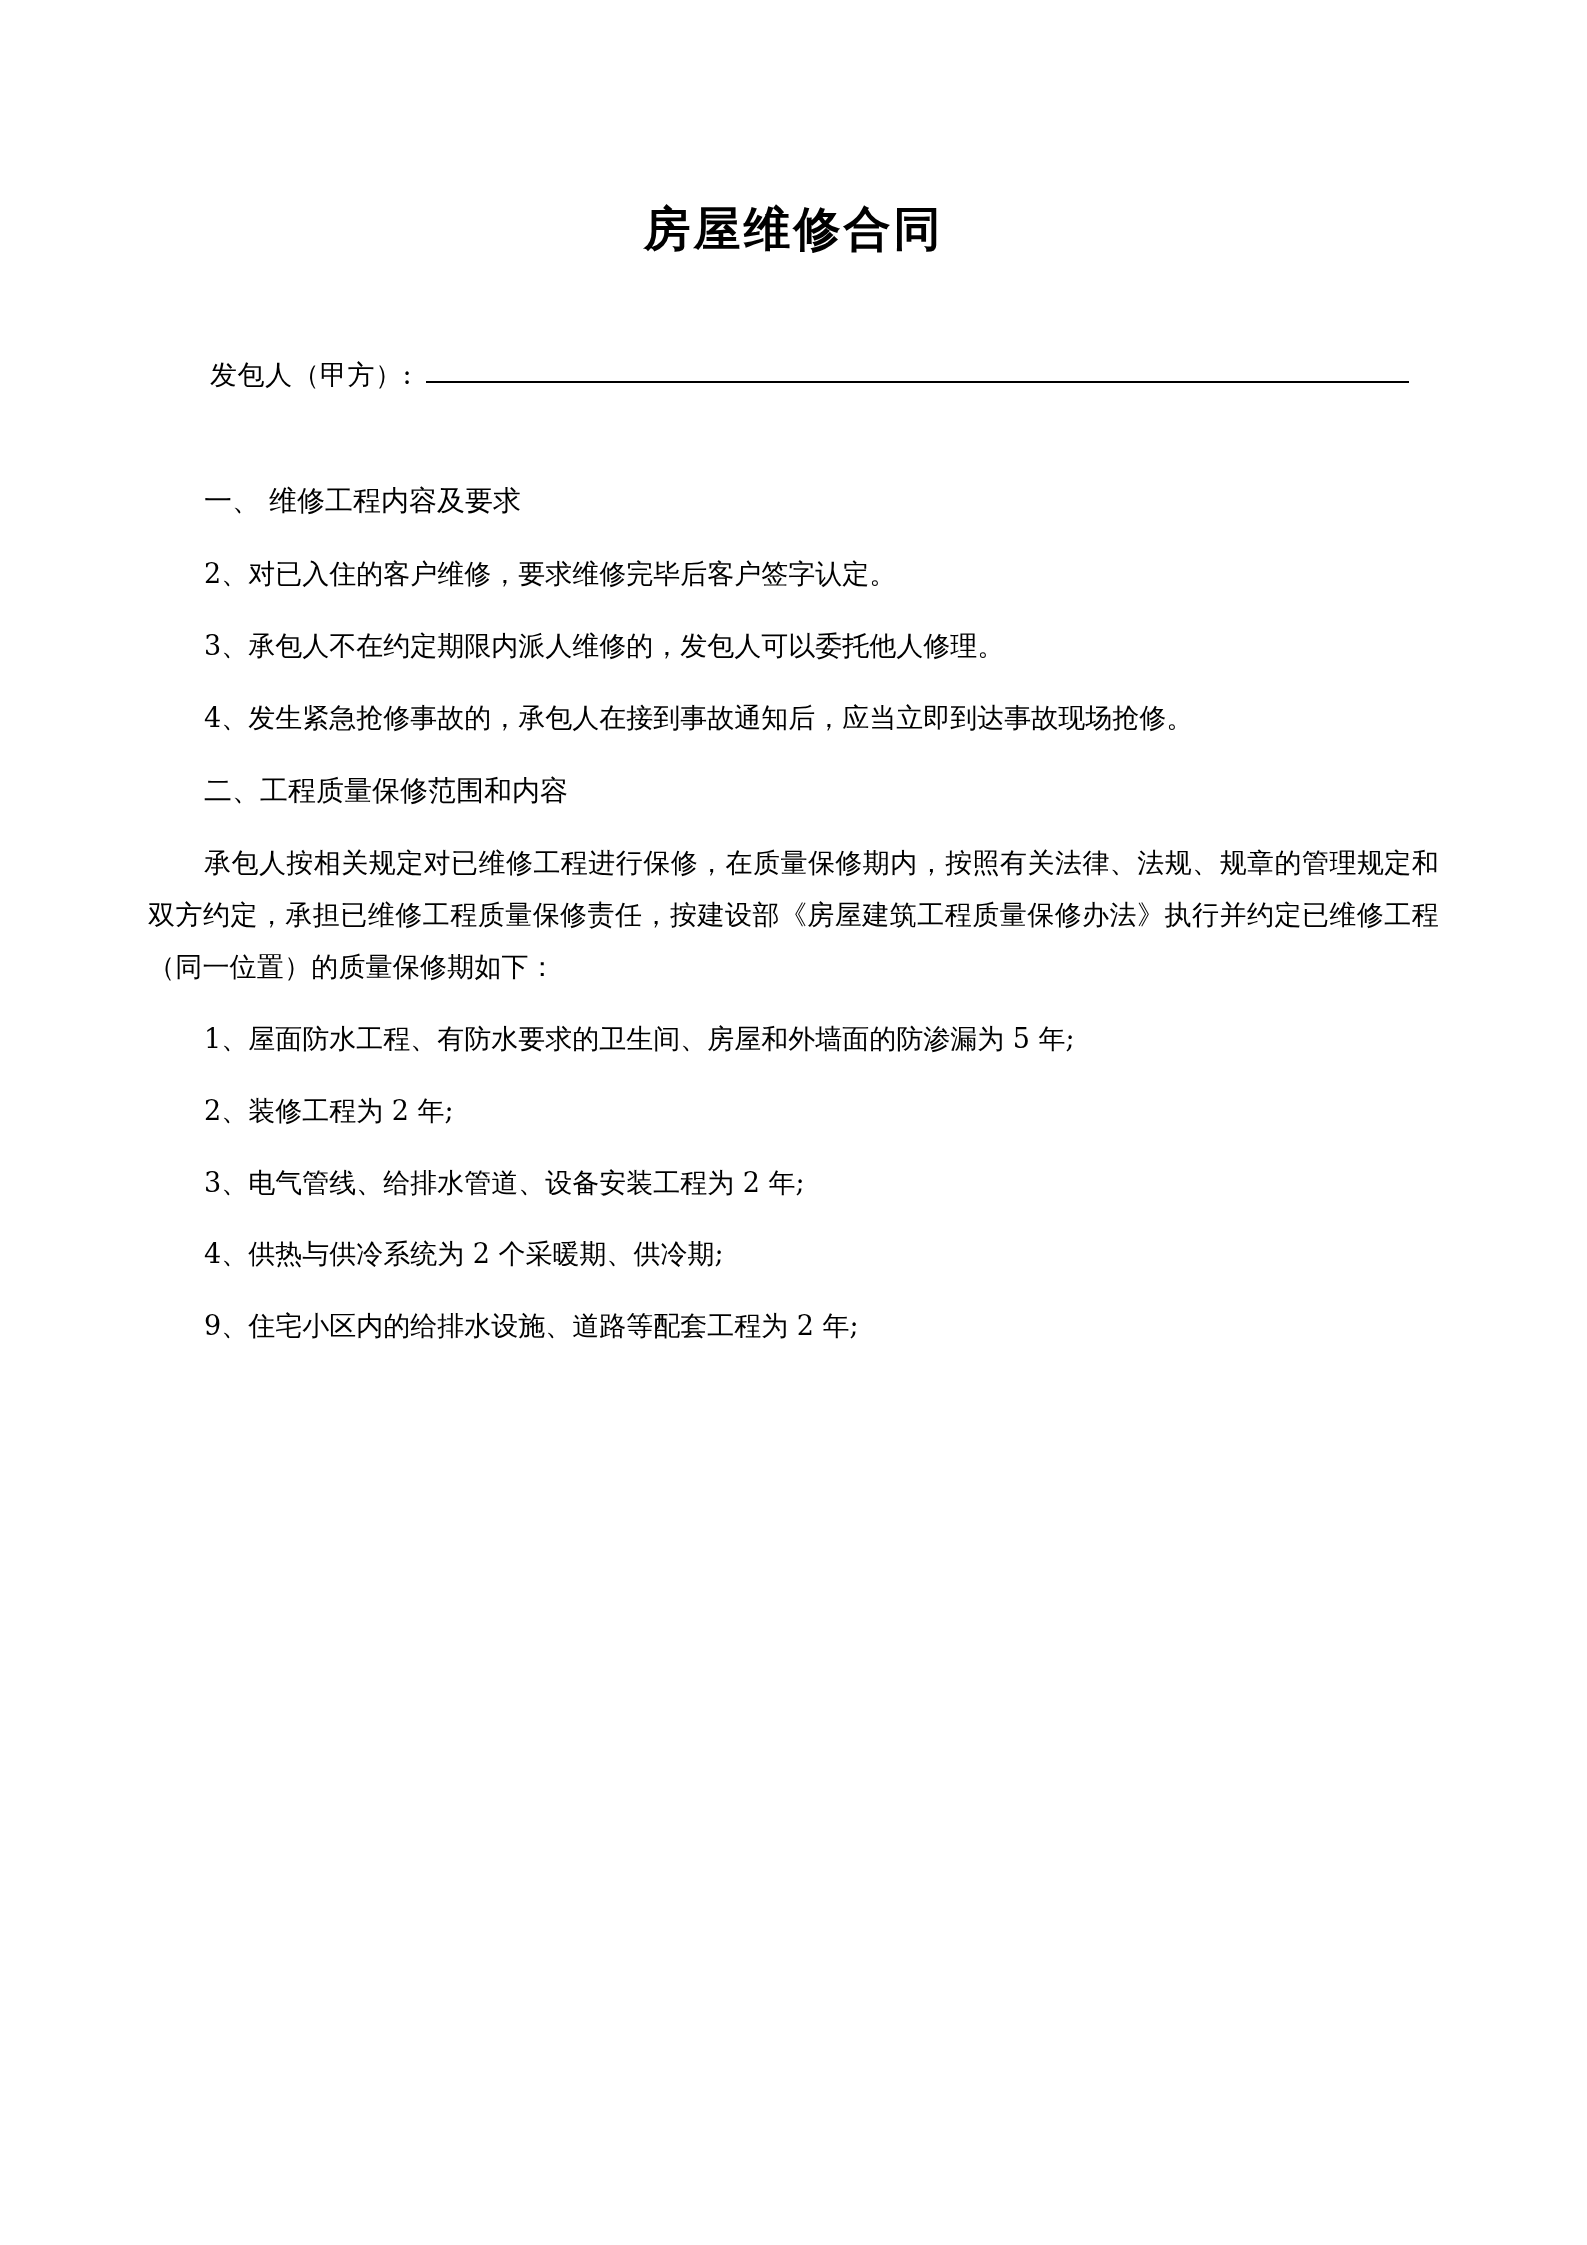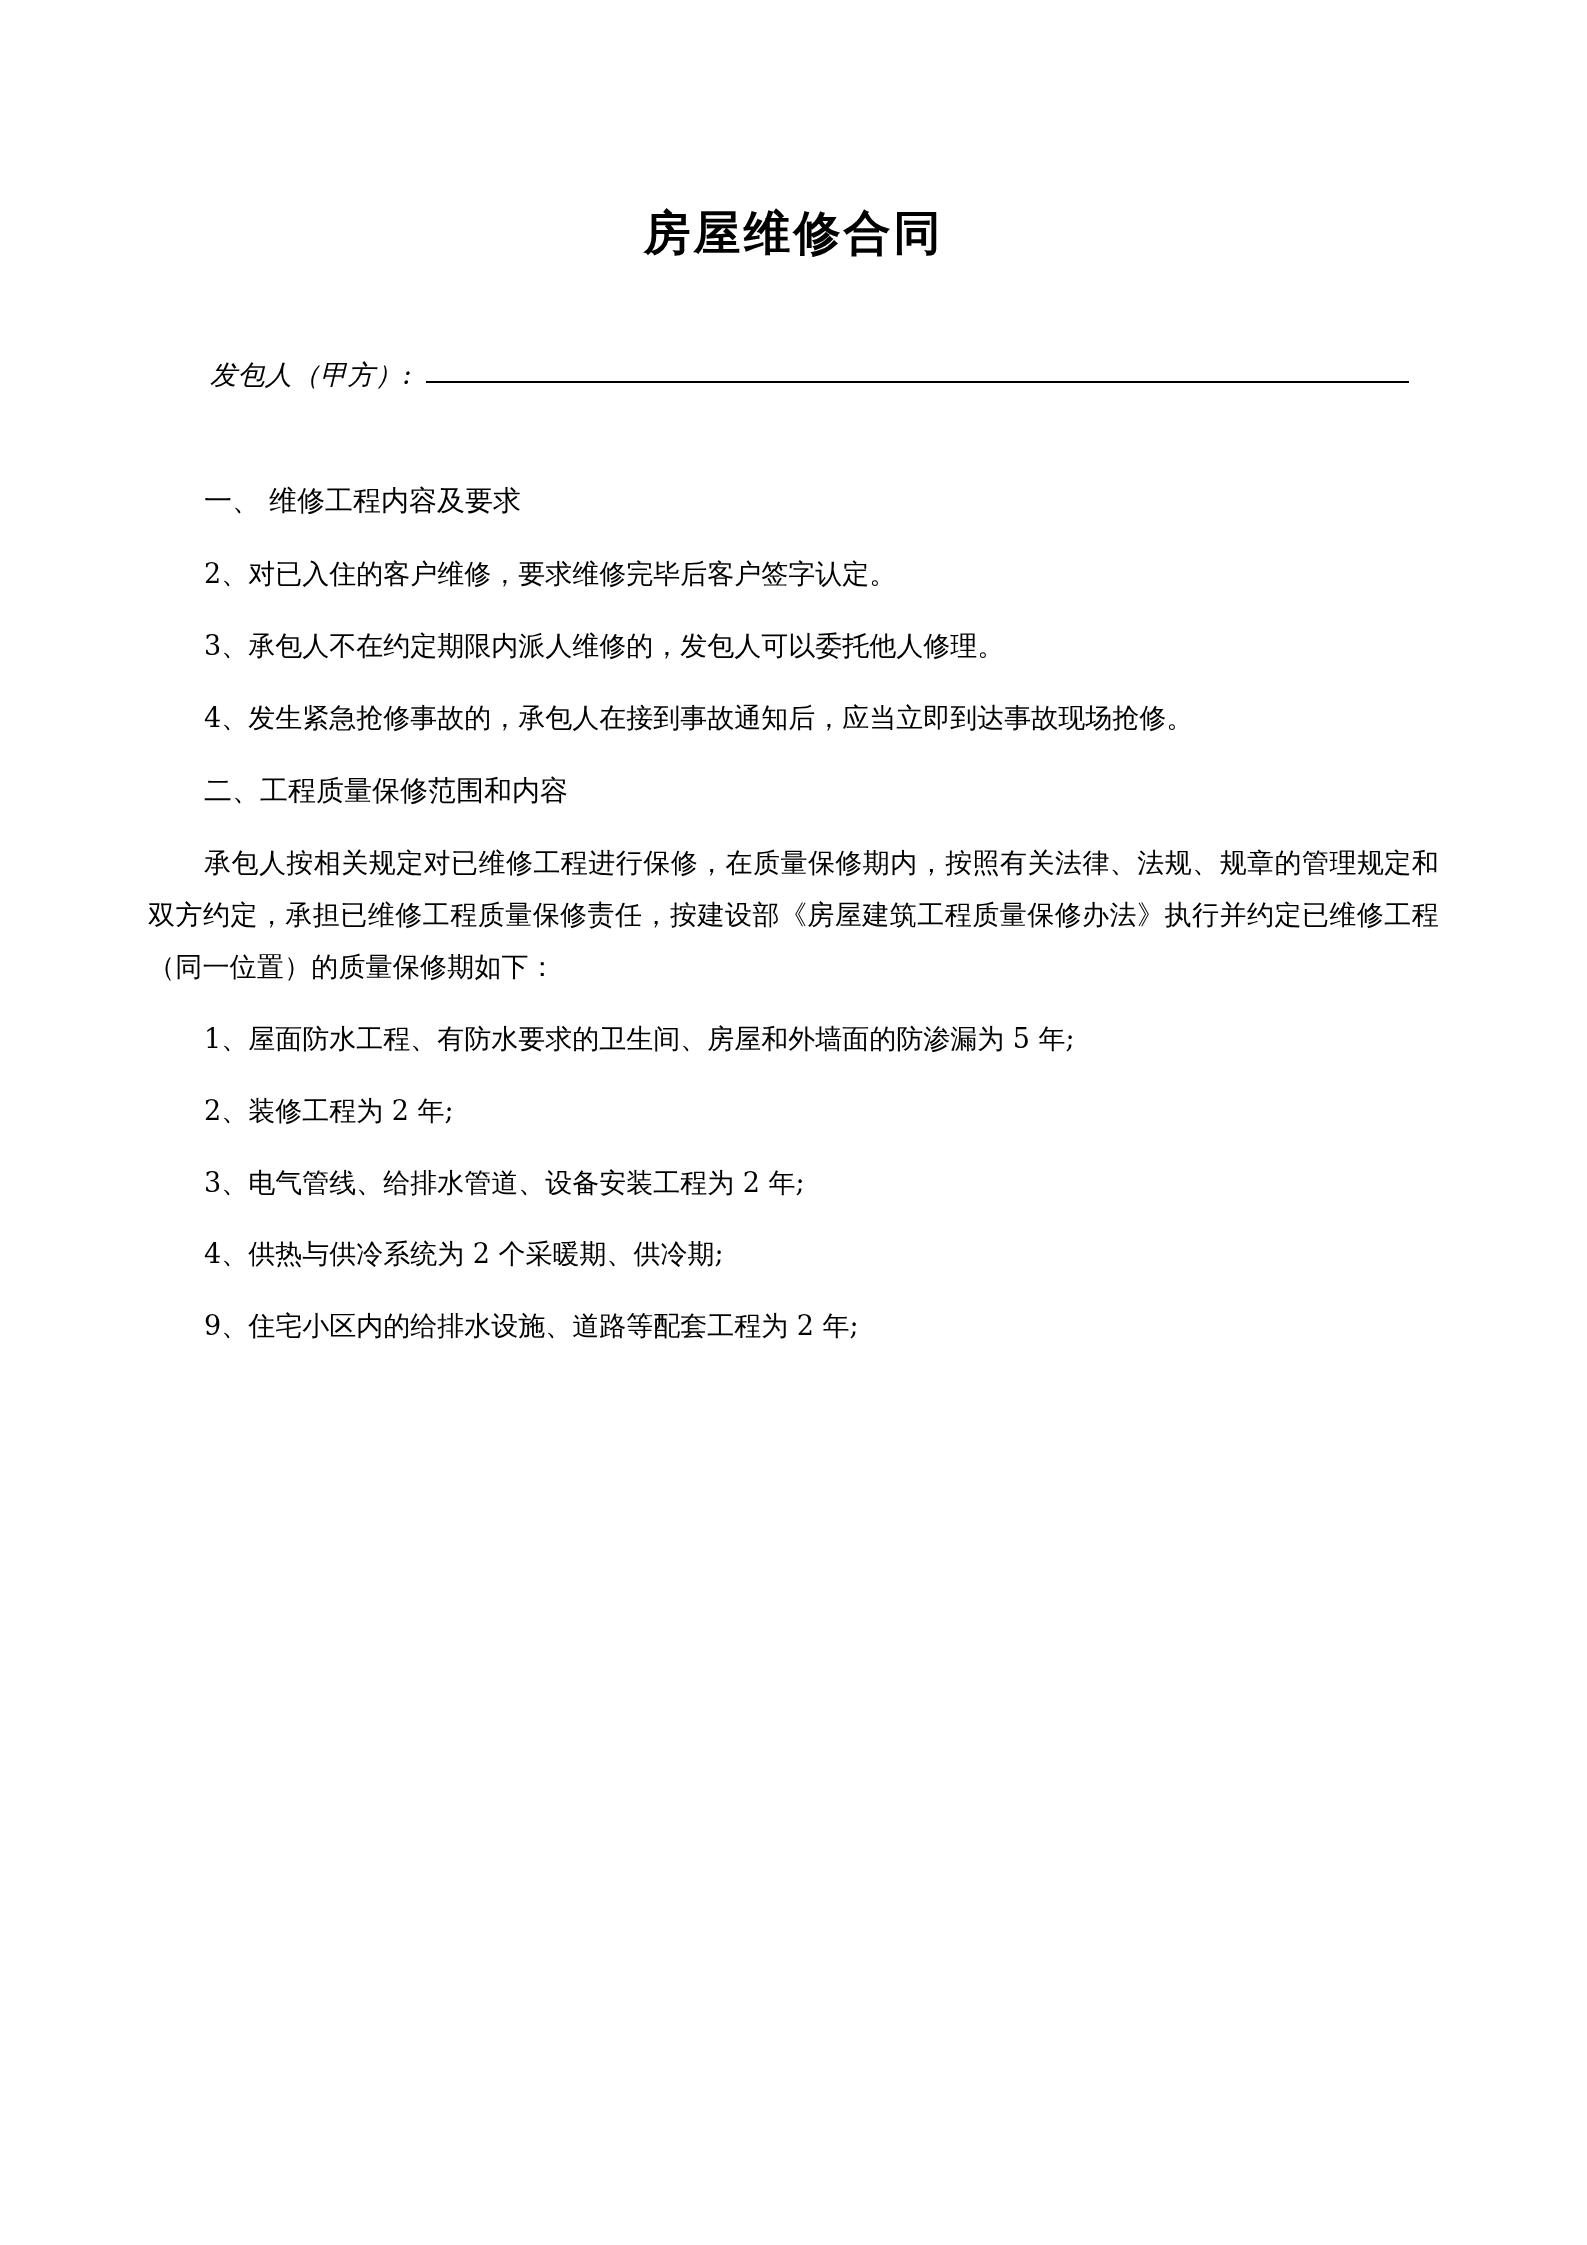--- a/index.html
+++ b/index.html
@@ -24,34 +24,33 @@
   .content {
     position: absolute;
     left: 148px;
     top: 0;
     width: 1291px;
   }
 
   
   .doc-title {
     text-align: center;
-    font-family: Liberation Serif, serif;
+    font-family: Liberation Mono, monospace;
     font-weight: 700;
     font-size: 47px;
     letter-spacing: 3px;
     margin: 0;
     padding-top: 205px;
     line-height: 1.2;
     white-space: nowrap;
   }
 
   
   .party-block {
     margin-top: 100px;
-    font-style: italic;
   }
   .party-row {
     display: flex;
     align-items: flex-end;
     font-size: 27px;
     line-height: 1.0;
     margin-bottom: 48px;
     padding-left: 62px;
   }
   .party-label {

